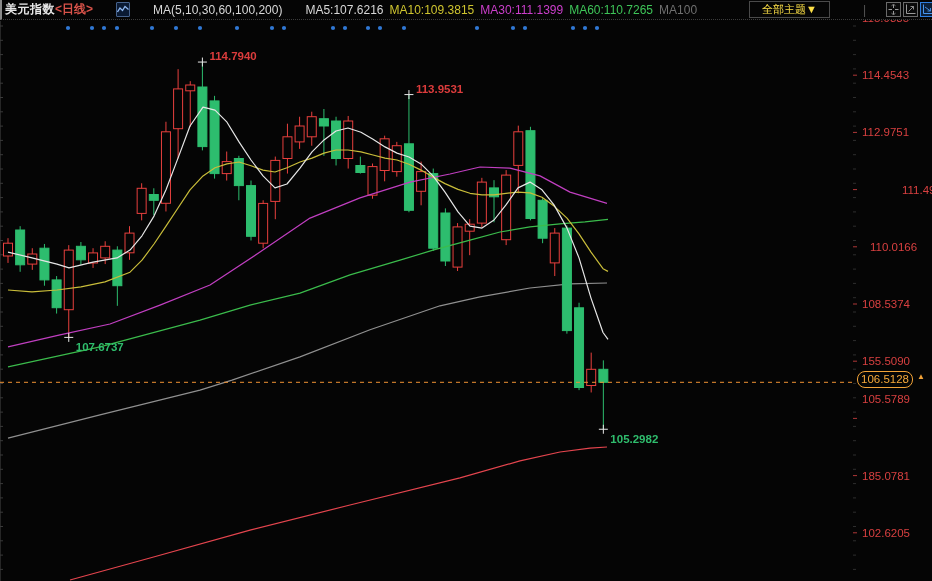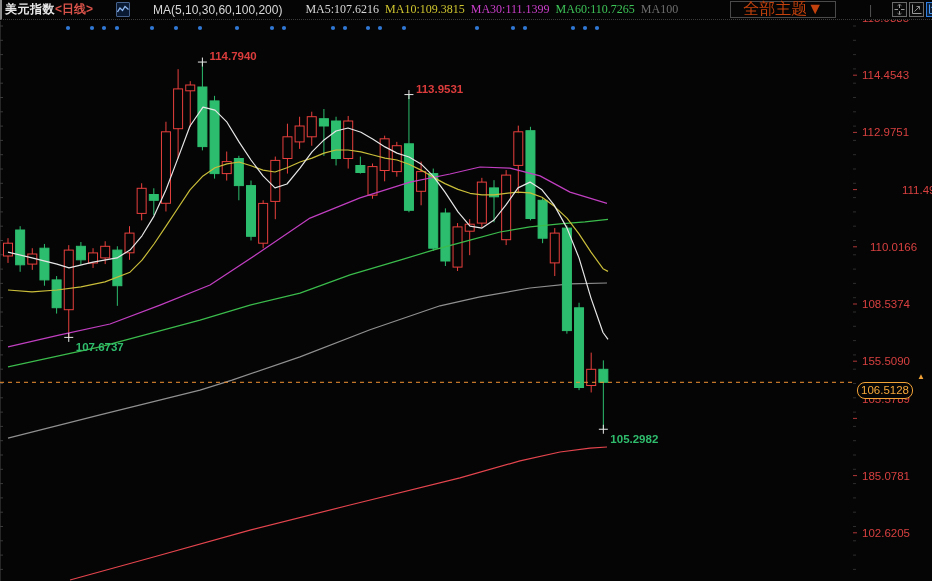--- a/index.html
+++ b/index.html
@@ -7,24 +7,24 @@
   #app{position:relative;width:932px;height:581px;background:#050505;}
   
   #toolbar{position:absolute;left:0;top:0;width:932px;height:20px;box-sizing:border-box;
     display:flex;align-items:center;gap:23px;padding:0 4px 0 3px;font-size:12px;
     border-bottom:1px dotted #3c3c3c;border-left:2px solid #8a8a8a;background:#050505;z-index:5;white-space:nowrap;}
   .t-title{color:#e8e8e8;font-weight:bold;letter-spacing:.5px;}
   .t-period{color:#d9534a;font-weight:bold;}
   .chart-ico{width:16px;height:13px;border:1px solid #46628c;background:#0a1a33;display:inline-flex;
     align-items:center;justify-content:center;border-radius:1px;}
   .t-maconf{color:#d8d8d8;}
-  .ma-item{margin-right:6px;font-family:Liberation Serif, serif;}
+  .ma-item{margin-right:6px;}
   #toolbar .spacer{flex:1;}
-  #theme-box{border:1px solid #4a4a4a;color:#c2410c;padding:0 12px;height:15px;line-height:14px;
-    font-size:16px;cursor:pointer;margin-right:10px;}
+  #theme-box{border:1px solid #4a4a4a;color:#fde047;padding:0 12px;height:15px;line-height:14px;
+    font-size:11px;cursor:pointer;margin-right:10px;}
   .tb-sep{color:#555;margin-right:-3px;}
   .ico-btn{width:15px;height:15px;border:1px solid #6a6a6a;box-sizing:border-box;display:inline-flex;
     align-items:center;justify-content:center;cursor:pointer;background:#0a0a0a;}
   .ico-btn.active{border-color:#2f7fe0;background:#0d2038;}
   .ico-btn svg{display:block;}
   #icon-group{display:flex;gap:2px;margin-right:66px;}
   
   #chart-svg{position:absolute;left:0;top:0;z-index:1;}
   
   #y-axis{position:absolute;left:0;top:0;width:932px;height:408px;z-index:2;pointer-events:none;}
@@ -316,16 +316,16 @@
       <div class="y-label" style="top: 125.4px; color: rgb(216, 64, 64);">112.9751</div>
       <div class="y-label" style="top: 182.6px; color: rgb(216, 64, 64); margin-left: 40px;">111.4958</div>
       <div class="y-label" style="top: 239.8px; color: rgb(216, 64, 64); margin-left: 8px;">110.0166</div>
       <div class="y-label" style="top: 297px; color: rgb(216, 64, 64);">108.5374</div>
       <div class="y-label" style="top: 354.2px; color: rgb(216, 64, 64);">155.5090</div>
       <div class="y-label" style="top: 392px; color: rgb(216, 64, 64);">105.5789</div>
       <div class="y-label" style="top: 468.6px; color: rgb(216, 64, 64);">185.0781</div>
       <div class="y-label" style="top: 525.8px; color: rgb(216, 64, 64);">102.6205</div>
     </div>
 
-  <div id="price-marker" style="top: 382px; border-radius: 8px;">106.5128</div>
+  <div id="price-marker" style="top: 371px; border-radius: 8px;">106.5128</div>
   <div id="price-arrow" style="top: 373px;">▲</div>
 
 </div>
 
 </body></html>

